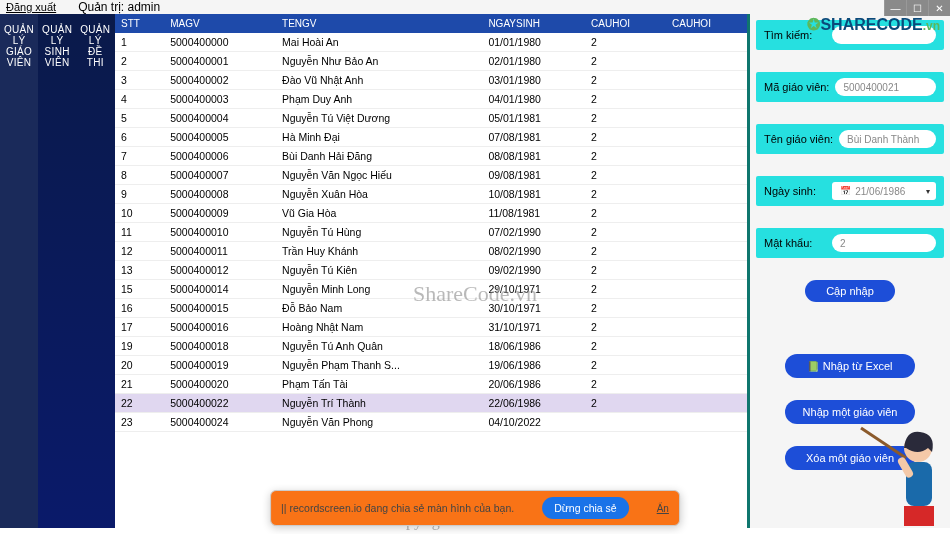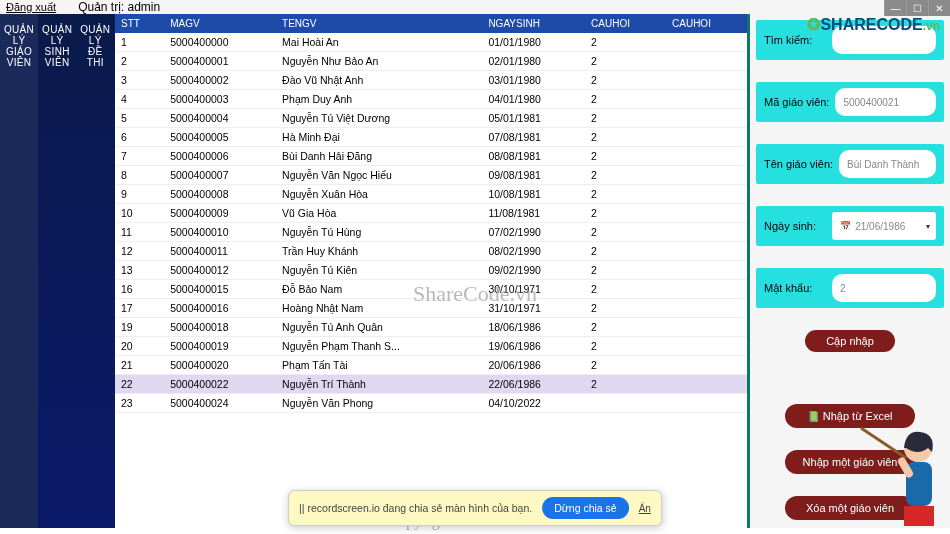--- a/index.html
+++ b/index.html
@@ -27,34 +27,34 @@
 
 .table-area { flex:1; overflow:auto; background:#fff; border-right:3px solid #0f766e; position:relative; }
 .tbl { width:100%; border-collapse:collapse; font-size:10.5px; }
 .tbl th { background:#1e4aaa; color:#fff; text-align:left; padding:4px 6px; font-weight:normal; font-size:10px; }
 .tbl td { padding:3px 6px; border-bottom:1px solid #eee; }
 .tbl tr.selected td { background:#e0d7f0; }
 
 .side-panel { width:200px; background:#f5f5f5; padding:6px; display:flex; flex-direction:column; gap:22px; }
 .form-row { background:#26e0e0; display:flex; align-items:center; padding:6px 8px; border-radius:2px; gap:6px; }
 .form-row label { font-size:11px; white-space:nowrap; min-width:62px; }
-.form-row .field { flex:1; background:#fff; border-radius:10px; height:28px; font-size:10px; padding:0 8px; display:flex; align-items:center; color:#888; position:relative; }
+.form-row .field { flex:1; background:#fff; border-radius:10px; height:18px; font-size:10px; padding:0 8px; display:flex; align-items:center; color:#888; position:relative; }
 .form-row .field.date { border-radius:3px; }
 .form-row .field .cal { margin-right:4px; font-size:9px; color:#333; }
 .form-row .field .caret { position:absolute; right:6px; font-size:8px; color:#333; }
 
-.btn { background:#7f1d1d; color:#fff; border:none; border-radius:14px; padding:6px 16px; font-size:11px; cursor:pointer; align-self:center; min-width:130px; text-align:center; }
+.btn { background:#1d4ed8; color:#fff; border:none; border-radius:14px; padding:6px 16px; font-size:11px; cursor:pointer; align-self:center; min-width:130px; text-align:center; }
 .btn.small { min-width:90px; padding:5px 14px; }
 .btn.excel::before { content:"📗 "; font-size:10px; }
 
 .panel-gap { height:8px; }
 
 .teacher-illust { position:absolute; right:4px; bottom:6px; width:90px; height:120px; z-index:40; }
 
-.share-toast { position:absolute; bottom:8px; left:50%; transform:translateX(-50%); background:#fef9c3; border:1px solid #ccc; border-radius:6px; box-shadow:0 2px 8px rgba(0,0,0,0.2); display:flex; align-items:center; gap:10px; padding:6px 10px; font-size:10.5px; color:#444; z-index:60; }
+.share-toast { position:absolute; bottom:8px; left:50%; transform:translateX(-50%); background:#f97316; border:1px solid #ccc; border-radius:6px; box-shadow:0 2px 8px rgba(0,0,0,0.2); display:flex; align-items:center; gap:28px; padding:6px 10px; font-size:10.5px; color:#444; z-index:60; }
 .share-toast .blue-btn { background:#1a73e8; color:#fff; border-radius:14px; padding:5px 12px; cursor:pointer; }
 .share-toast .hide-link { text-decoration:underline; cursor:pointer; color:#444; font-size:10px; }
 
 .center-wm1 { position:absolute; left:50%; top:55%; transform:translate(-50%,-50%); font-size:22px; color:rgba(100,100,100,0.45); z-index:55; pointer-events:none; text-shadow:1px 1px 2px rgba(255,255,255,0.6); font-family: Georgia, serif; }
 .center-wm2 { position:absolute; left:50%; bottom:4px; transform:translateX(-50%); font-size:16px; color:rgba(120,120,120,0.55); z-index:55; pointer-events:none; text-shadow:1px 1px 2px rgba(255,255,255,0.6); font-family: Georgia, serif; }
 </style>
 </head>
 <body>
 
 <div class="top-bar">
@@ -192,20 +192,28 @@
             </tr>
             <tr>
               <td>13</td>
               <td>5000400012</td>
               <td>Nguyễn Tú Kiên</td>
               <td>09/02/1990</td>
               <td>2</td>
               <td></td>
             </tr>
             <tr>
+              <td>15</td>
+              <td>5000400014</td>
+              <td>Nguyễn Minh Long</td>
+              <td>29/10/1971</td>
+              <td>2</td>
+              <td></td>
+            </tr>
+            <tr>
               <td>16</td>
               <td>5000400015</td>
               <td>Đỗ Bảo Nam</td>
               <td>30/10/1971</td>
               <td>2</td>
               <td></td>
             </tr>
             <tr>
               <td>17</td>
               <td>5000400016</td>

